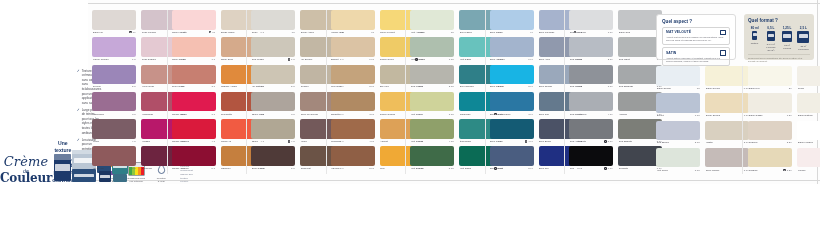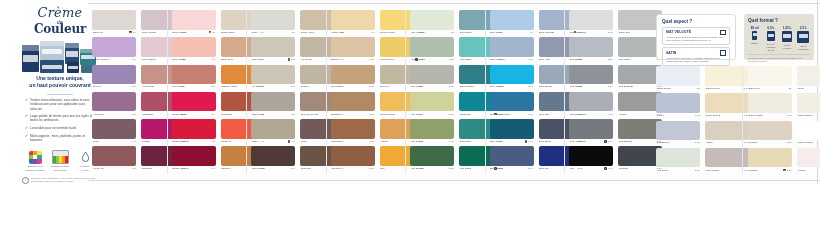--- a/index.html
+++ b/index.html
@@ -8,22 +8,22 @@
        color:#2b2b2b;-webkit-font-smoothing:antialiased;}
   #board{position:relative;width:820px;height:184px;background:#fdfdfd;}
 
   
   .reg{position:absolute;background:#d8d8d8;}
   .reg.v{width:1px;height:184px;top:0;}
   .reg.h{height:1px;width:820px;left:0;}
 
   
   #brand{position:absolute;left:0;top:0;width:88px;height:184px;
-         background:#ffffff;display:flex;flex-direction:column;
-         align-items:center;padding-top:6px;box-sizing:border-box;padding-left:32px;}
+         background:#ffffff;display:flex;flex-direction:row;
+         align-items:flex-end;padding-top:6px;box-sizing:border-box;}
   #logo{width:70px;text-align:center;line-height:1;}
   #logo .l1{font-family:"DejaVu Serif",serif;font-style:italic;
             font-size:13px;color:#1d3a6b;letter-spacing:.2px;}
   #logo .l2{font-size:5.2px;color:#1d3a6b;letter-spacing:.3px;
             margin-top:1px;font-style:italic;}
   #logo .l3{font-family:"DejaVu Serif",serif;font-size:12px;
             color:#1d3a6b;font-weight:700;letter-spacing:-.2px;margin-top:-2px;}
 
   
   #photo{position:relative;width:80px;height:36px;margin-top:4px;}

